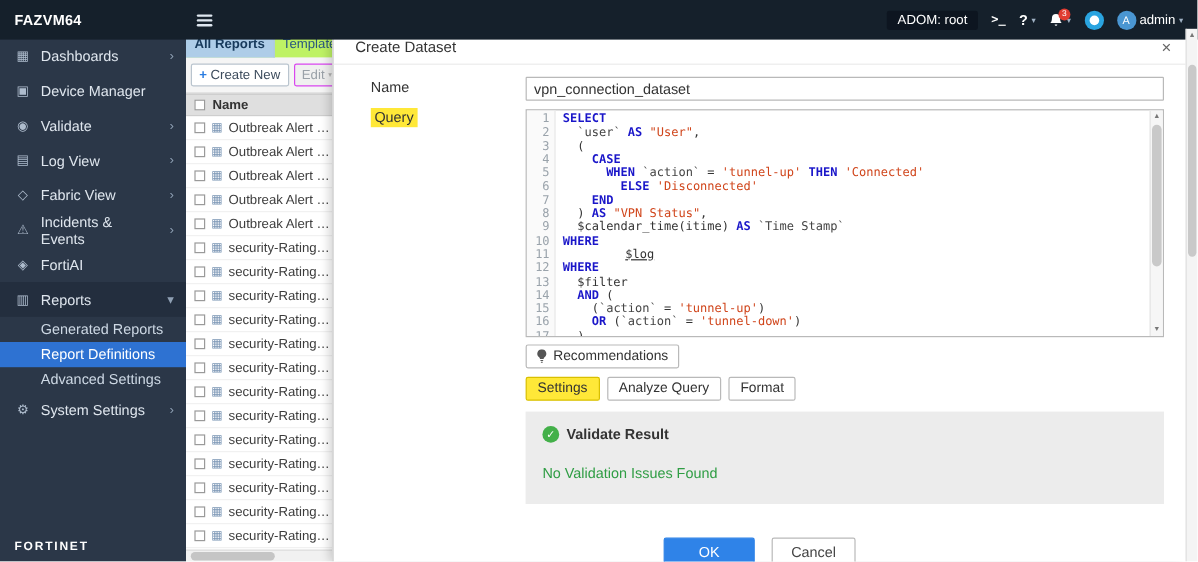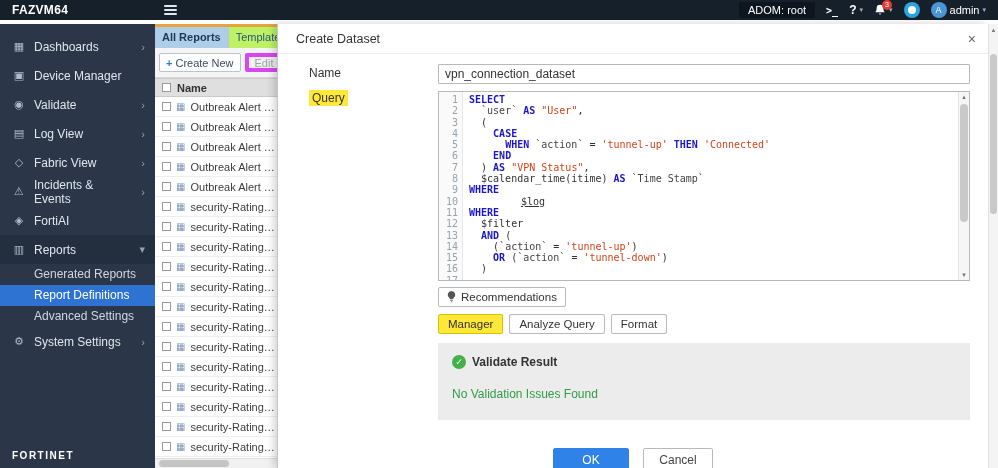--- a/index.html
+++ b/index.html
@@ -1,20 +1,20 @@
 <!DOCTYPE html>
 <html><head>
 <meta charset="utf-8">
 <style>
   * { margin:0; padding:0; box-sizing:border-box; }
   html,body { width:998px; height:468px; overflow:hidden; }
   body { font-family:"Liberation Sans","DejaVu Sans",sans-serif; font-size:12px; color:#333; background:#fff; position:relative; }
 
   
-  .topbar { position:absolute; top:0; left:0; right:0; height:20px; background:#15202b; display:flex; align-items:center; z-index:50; }
+  .topbar { position:absolute; top:0; left:0; right:0; height:33px; background:#15202b; display:flex; align-items:center; z-index:50; }
   .brand { width:155px; padding-left:12px; color:#fff; font-weight:bold; font-size:12px; letter-spacing:.3px; }
   .hamburger { margin-left:9px; display:flex; flex-direction:column; justify-content:center; gap:2px; width:16px; height:16px; cursor:pointer; }
   .hbar { display:block; width:13px; height:2px; background:#dfe7f0; border-radius:1px; }
   .topbar-right { margin-left:auto; display:flex; align-items:center; gap:11px; padding-right:12px; }
   .adom-btn { background:#0d1520; color:#fff; font-size:11px; padding:2px 9px; border-radius:2px; cursor:pointer; }
   .term { color:#fff; font-family:"DejaVu Sans Mono",monospace; font-size:10px; font-weight:bold; cursor:pointer; }
   .help-group,.bell-group,.user-group { display:flex; align-items:center; gap:3px; cursor:pointer; color:#fff; }
   .help-q { font-size:12px; font-weight:bold; color:#fff; }
   .caret { font-size:7px; color:#9fb0c3; }
   .bell-wrap { position:relative; display:inline-flex; }
@@ -36,21 +36,21 @@
 
   
   .list-panel { position:absolute; left:155px; top:24px; bottom:0; width:122px; background:#f2f2f2; overflow:hidden; }
   .accent-strip { height:3px; background:#e8a33c; }
   .tabs { height:21px; background:#bef264; display:flex; }
   .tab { padding:0 7px; line-height:21px; font-size:11px; color:#29567f; cursor:pointer; border-right:1px solid #b0c9de; white-space:nowrap; }
   .tab.active { background:#aecde8; color:#173a5c; font-weight:bold; }
   .list-toolbar { height:30px; background:#f5f5f5; border-bottom:1px solid #d8d8d8; display:flex; align-items:center; gap:4px; padding:0 4px; }
   .btn-create { height:19px; background:#fff; border:1px solid #b9c4ce; border-radius:2px; font-size:11px; color:#3c4b5c; display:inline-flex; align-items:center; gap:3px; padding:0 6px; cursor:pointer; font-family:inherit; white-space:nowrap; }
   .btn-create .plus { color:#2a7ce0; font-weight:bold; }
-  .btn-edit { height:19px; background:#f0f0f0; border:4px solid #d946ef; border-radius:2px; font-size:11px; color:#9aa1a8; display:inline-flex; align-items:center; gap:3px; padding:0 6px; cursor:default; font-family:inherit; }
+  .btn-edit { height:19px; background:#f0f0f0; border:1px solid #d946ef; border-radius:2px; font-size:11px; color:#9aa1a8; display:inline-flex; align-items:center; gap:3px; padding:0 6px; cursor:default; font-family:inherit; }
   .btn-edit .caret-sm { font-size:6px; color:#b3b3b3; }
   .list-header { height:19px; background:#dfdfdf; border-top:1px solid #cacaca; border-bottom:1px solid #cacaca; display:flex; align-items:center; gap:6px; padding-left:7px; }
   .hdr-label { font-size:11px; font-weight:bold; color:#333; }
   .cb { display:inline-block; width:9px; height:9px; border:1px solid #9a9a9a; background:#fff; flex:none; }
   .list-rows { background:#fff; height:361px; overflow:hidden; }
   .lrow { height:20px; display:flex; align-items:center; gap:5px; padding-left:7px; border-bottom:1px solid #eeeeee; background:#fff; cursor:pointer; }
   .row-icon { color:#7b96b5; font-size:10px; flex:none; }
   .row-label { font-size:11px; color:#3c3c3c; white-space:nowrap; overflow:hidden; text-overflow:ellipsis; }
   .hscroll { position:absolute; bottom:0; left:0; right:0; height:10px; background:#f1f1f1; border-top:1px solid #dddddd; }
   .hthumb { position:absolute; top:1px; left:4px; width:70px; height:7px; background:#c5c5c5; border-radius:4px; }
@@ -349,20 +349,21 @@
               <div>15</div>
               <div>16</div>
               <div>17</div>
             </div>
           <div class="code" id="code-lines">
               <div class="cl"><span class="kw">SELECT</span></div>
               <div class="cl">  <span class="tick">`user`</span> <span class="kw">AS</span> <span class="str">"User"</span>,</div>
               <div class="cl">  (</div>
               <div class="cl">    <span class="kw">CASE</span></div>
               <div class="cl">      <span class="kw">WHEN</span> <span class="tick">`action`</span> = <span class="str">'tunnel-up'</span> <span class="kw">THEN</span> <span class="str">'Connected'</span></div>
+              <div class="cl">        <span class="kw">ELSE</span> <span class="str">'Disconnected'</span></div>
               <div class="cl">    <span class="kw">END</span></div>
               <div class="cl">  ) <span class="kw">AS</span> <span class="str">"VPN Status"</span>,</div>
               <div class="cl">  $calendar_time(itime) <span class="kw">AS</span> <span class="tick">`Time Stamp`</span></div>
               <div class="cl"><span class="kw">WHERE</span></div>
               <div class="cl">  <span class="und">$log</span></div>
               <div class="cl"><span class="kw">WHERE</span></div>
               <div class="cl">  $filter</div>
               <div class="cl">  <span class="kw">AND</span> (</div>
               <div class="cl">    (<span class="tick">`action`</span> = <span class="str">'tunnel-up'</span>)</div>
               <div class="cl">    <span class="kw">OR</span> (<span class="tick">`action`</span> = <span class="str">'tunnel-down'</span>)</div>
@@ -378,21 +379,21 @@
         <div class="rec-row">
           <button class="btn rec-btn">
             <svg width="9" height="12" viewBox="0 0 12 16">
                 <path fill="#555555" d="M6 0a5 5 0 0 0-3 9c.6.5 1 1.2 1 2h4c0-.8.4-1.5 1-2a5 5 0 0 0-3-9zM4.5 12h3v1h-3zM5 14h2v1H5z"></path>
               </svg>
             <span>Recommendations</span>
           </button>
         </div>
 
         <div class="action-row">
-          <button class="btn validate">Manager</button>
+          <button class="btn validate">Settings</button>
           <button class="btn">Analyze Query</button>
           <button class="btn">Format</button>
         </div>
 
         <div class="result-panel">
           <div class="result-head">
             <span class="check-circle"><span>✓</span></span>
             <span class="result-title">Validate Result</span>
           </div>
           <div class="result-msg">No Validation Issues Found</div>

